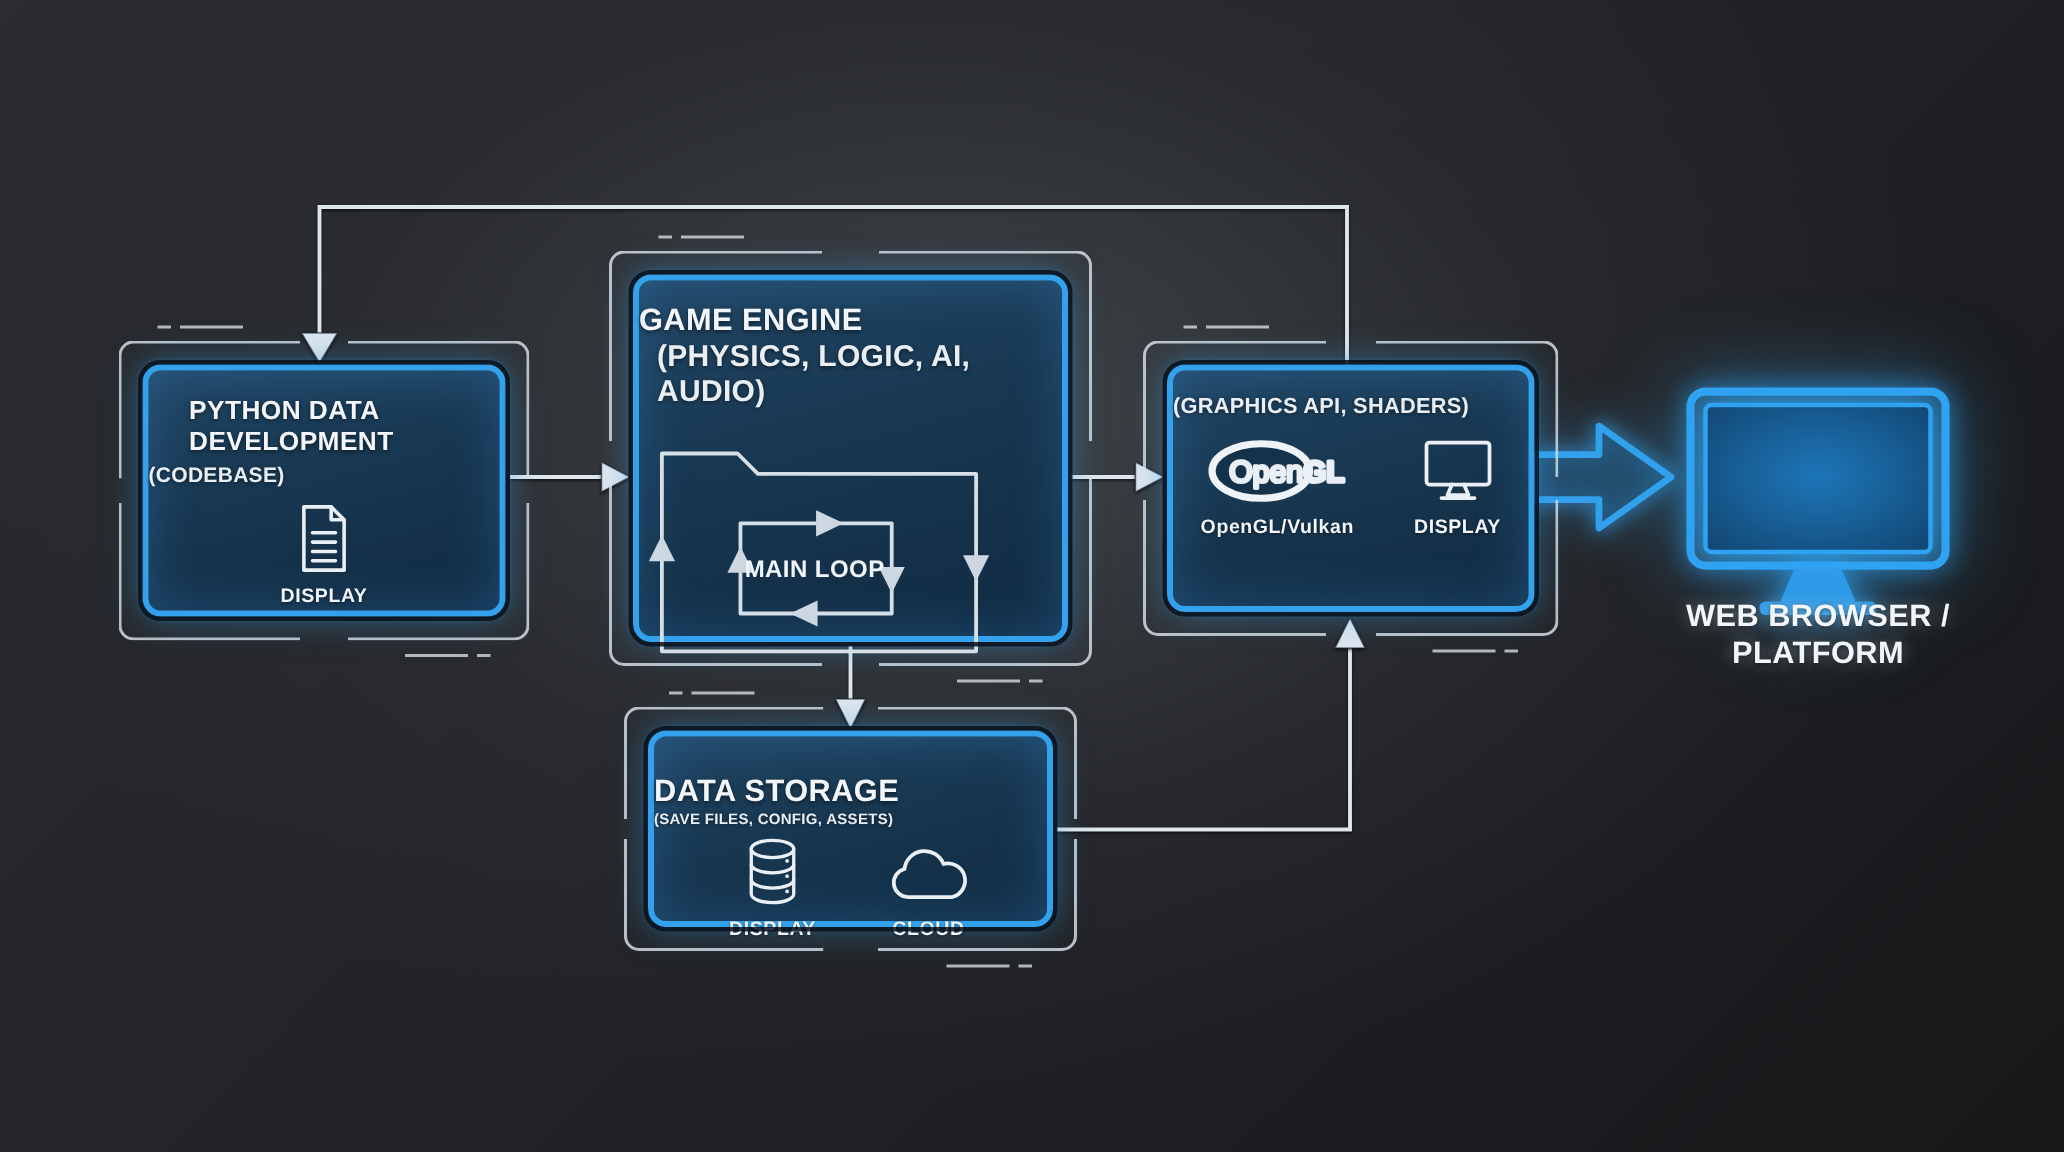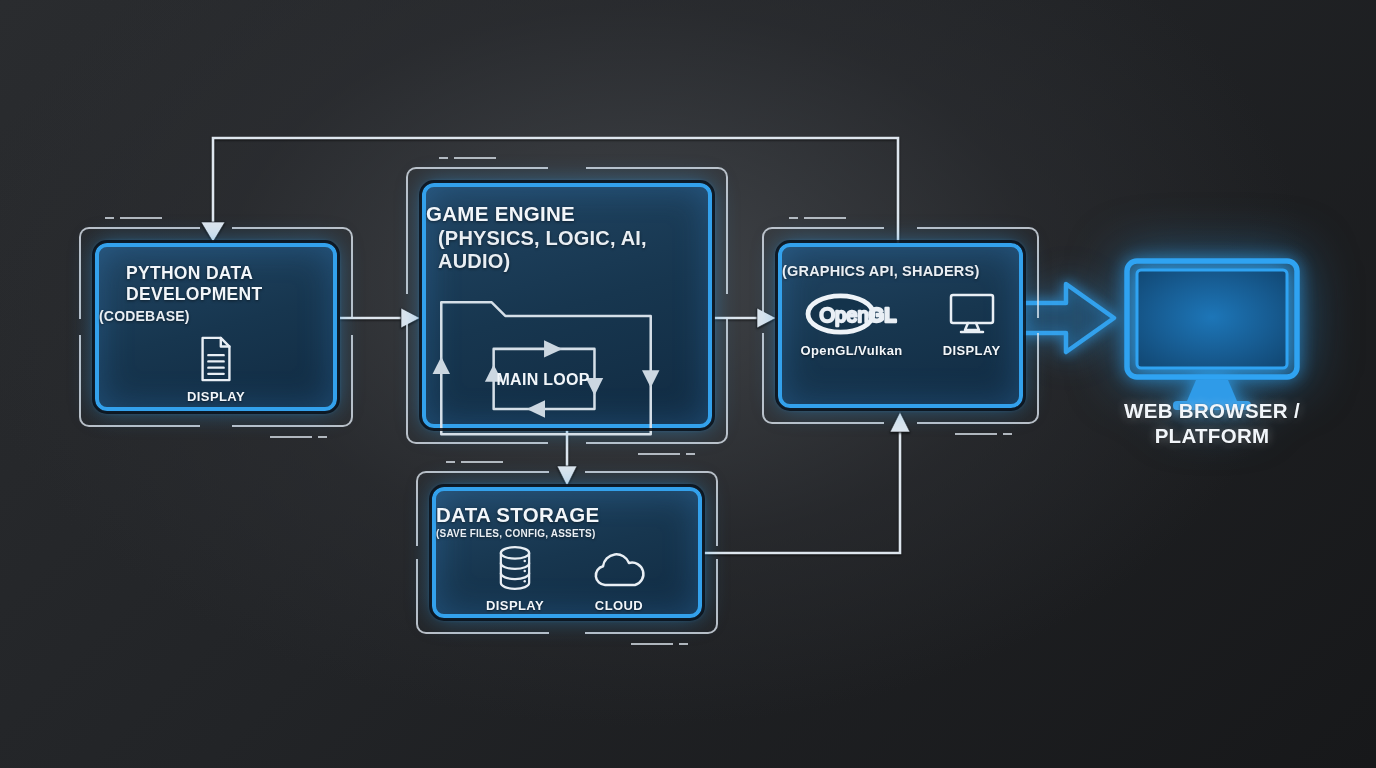--- a/index.html
+++ b/index.html
@@ -58,21 +58,21 @@
 
   #node-engine{left:422px;top:183px;width:290px;height:245px;padding-top:14px;}
   #node-engine .node-title{font-size:20.5px;}
   #node-engine .node-sub{font-size:20px;margin-top:1px;padding-left:12px;}
 
   #node-render{left:778px;top:243px;width:245px;height:165px;padding-top:15px;}
   #node-render .node-title{font-size:19.5px;}
   #node-render .node-sub{font-size:14.5px;margin-top:1px;}
   #node-render .icon-row{gap:40px;margin-top:13px;}
 
-  #node-storage{left:432px;top:487px;width:270px;height:131px;padding-top:11px;}
+  #node-storage{left:432px;top:487px;width:270px;height:131px;padding-top:24px;}
   #node-storage .node-title{font-size:20.5px;}
   #node-storage .node-sub{font-size:10px;margin-top:1px;}
   #node-storage .icon-row{gap:46px;margin-top:6px;}
 
   
   .loop-svg{margin-top:8px;}
   .loop-svg .ln{stroke:#d5dfe8;stroke-width:2.6;fill:none;stroke-linejoin:round;}
   .loop-svg .ah{fill:#ccd7e1;stroke:none;}
   .loop-svg text{fill:var(--text);font-weight:bold;font-size:16.5px;letter-spacing:.3px;}
 

